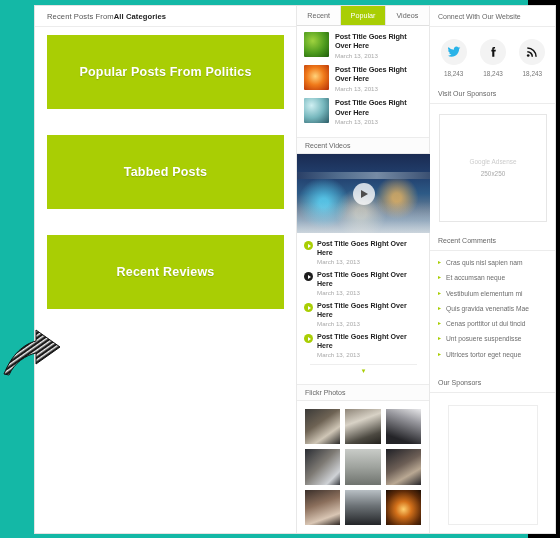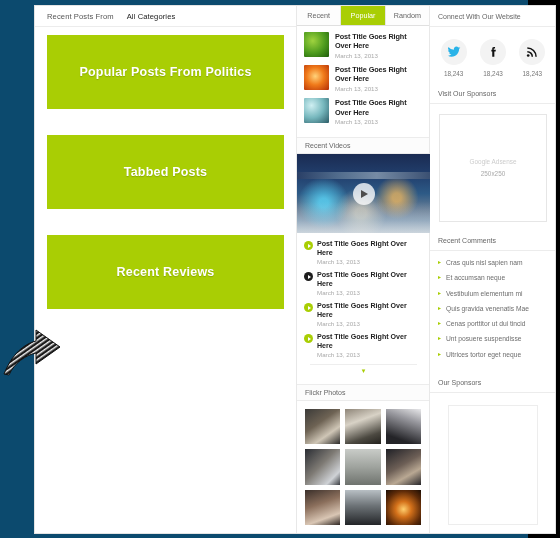--- a/index.html
+++ b/index.html
@@ -2,21 +2,21 @@
 <html><head>
 <meta charset="utf-8">
 <style>
   * { box-sizing: border-box; margin: 0; padding: 0; }
   html, body {
     width: 560px; height: 538px;
     background: #000;
     font-family: "Liberation Sans", sans-serif;
     overflow: hidden;
   }
-  .page { position: relative; width: 528px; height: 538px; background: #0c4a6e; }
+  .page { position: relative; width: 528px; height: 538px; background: #14b8a6; }
 
   
   .canvas {
     position: absolute;
     left: 34px; top: 5px;
     width: 522px; height: 529px;
     background: #ffffff;
     border: 1px solid #e3e3e3;
     display: flex;
     overflow: hidden;
@@ -35,21 +35,21 @@
     height: 21px;
     border-bottom: 1px solid #ececec;
     display: flex;
     align-items: center;
     padding-left: 12px;
     font-size: 7.6px;
     color: #555;
     letter-spacing: .1px;
     background: #fff;
   }
-  .main-head b { color: #222; font-weight: normal; margin-left: 13px; }
+  .main-head b { color: #222; font-weight: bold; margin-left: 0; }
   .main-body { padding: 8px 12px 4px 12px; flex: 1; }
   .green-block {
     background: #a9ce04;
     height: 74px;
     margin-bottom: 26px;
     display: flex;
     align-items: center;
     justify-content: center;
     color: #ffffff;
     font-size: 12.5px;
@@ -275,21 +275,21 @@
     <div class="mid-col">
 
       <div class="tabs">
         <div class="tab">
           <span>Recent</span>
         </div>
         <div class="tab active">
           <span>Popular</span>
         </div>
         <div class="tab">
-          <span>Random</span>
+          <span>Videos</span>
         </div>
       </div>
 
       <div class="post-list">
         <div class="post-item">
           <div class="thumb th-green"></div>
           <div>
             <div class="p-title">Post Title Goes Right Over Here</div>
             <div class="p-date">March 13, 2013</div>
           </div>

